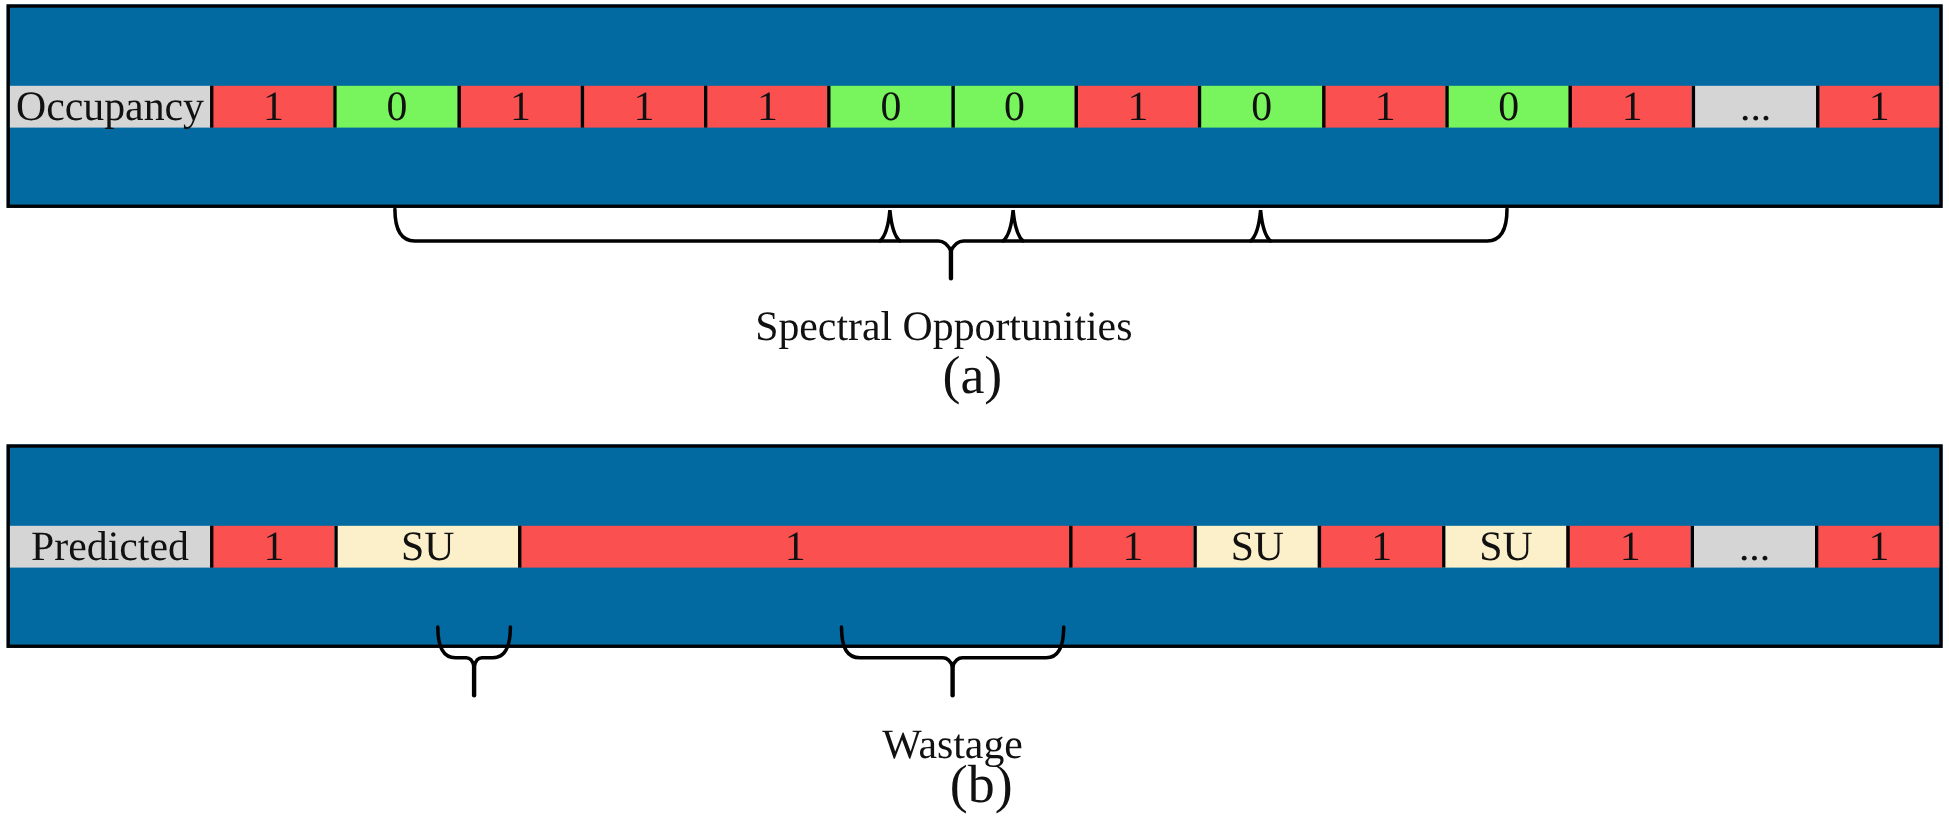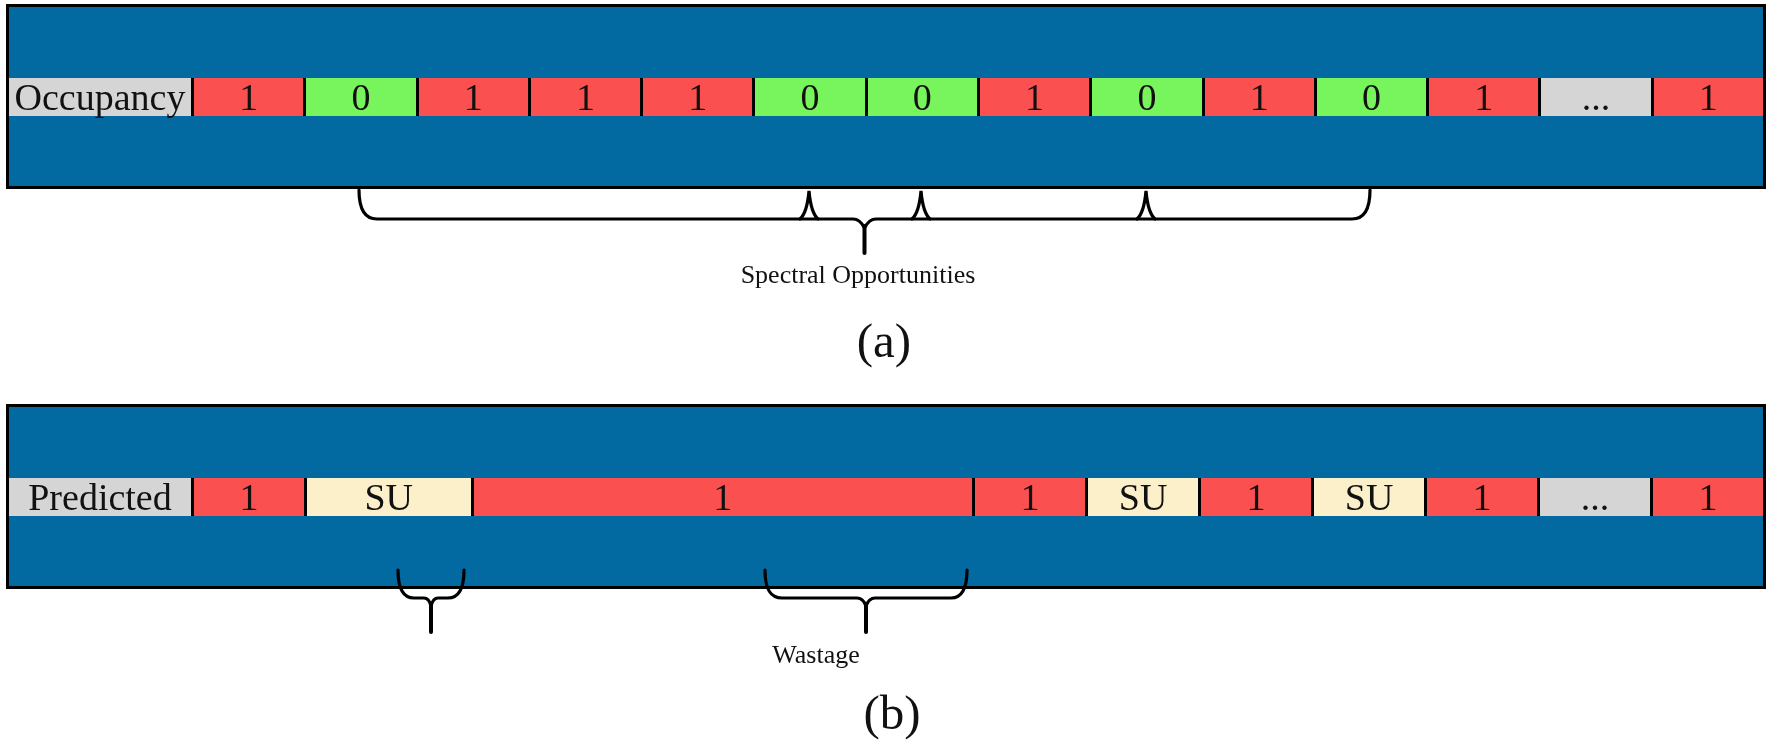--- a/index.html
+++ b/index.html
@@ -23,21 +23,21 @@
   }
   .cell.label-cell {
     flex:0 0 182px; border-left:none;
   }
   svg.overlay {
     position:absolute; left:0; top:0; width:1772px; height:745px;
     pointer-events:none;
   }
   .annot {
     position:absolute; transform:translateX(-50%);
-    font-size:26px; line-height:1.15; white-space:nowrap;
+    font-size:38px; line-height:1.15; white-space:nowrap;margin-top:16px;
   }
   .sublabel {
     position:absolute; transform:translateX(-50%);
     font-size:49px; line-height:1.1; white-space:nowrap;
   }
 </style>
 </head>
 <body>
 
 <div id="canvas">
@@ -87,17 +87,17 @@
 
     <path d="M 765,570 C 765,589 770,598 782,598 L 857,598 Q 863,598 866,606 Q 869,598 875,598 L 951,598 C 962,598 967,589 967,570"></path>
     <path stroke-width="4" d="M 866,604 L 866,632"></path>
   </svg>
 
   <div class="annot" style="left:858px; top:260px;">Spectral Opportunities</div>
 
   <div class="sublabel" style="left:884px; top:314px;">(a)</div>
 
 
-  <div class="annot" style="left:816px; top:640px;">Wastage</div>
+  <div class="annot" style="left:866px; top:640px;">Wastage</div>
 
   <div class="sublabel" style="left:892px; top:686px;">(b)</div>
 
 </div>
 
 </body></html>

